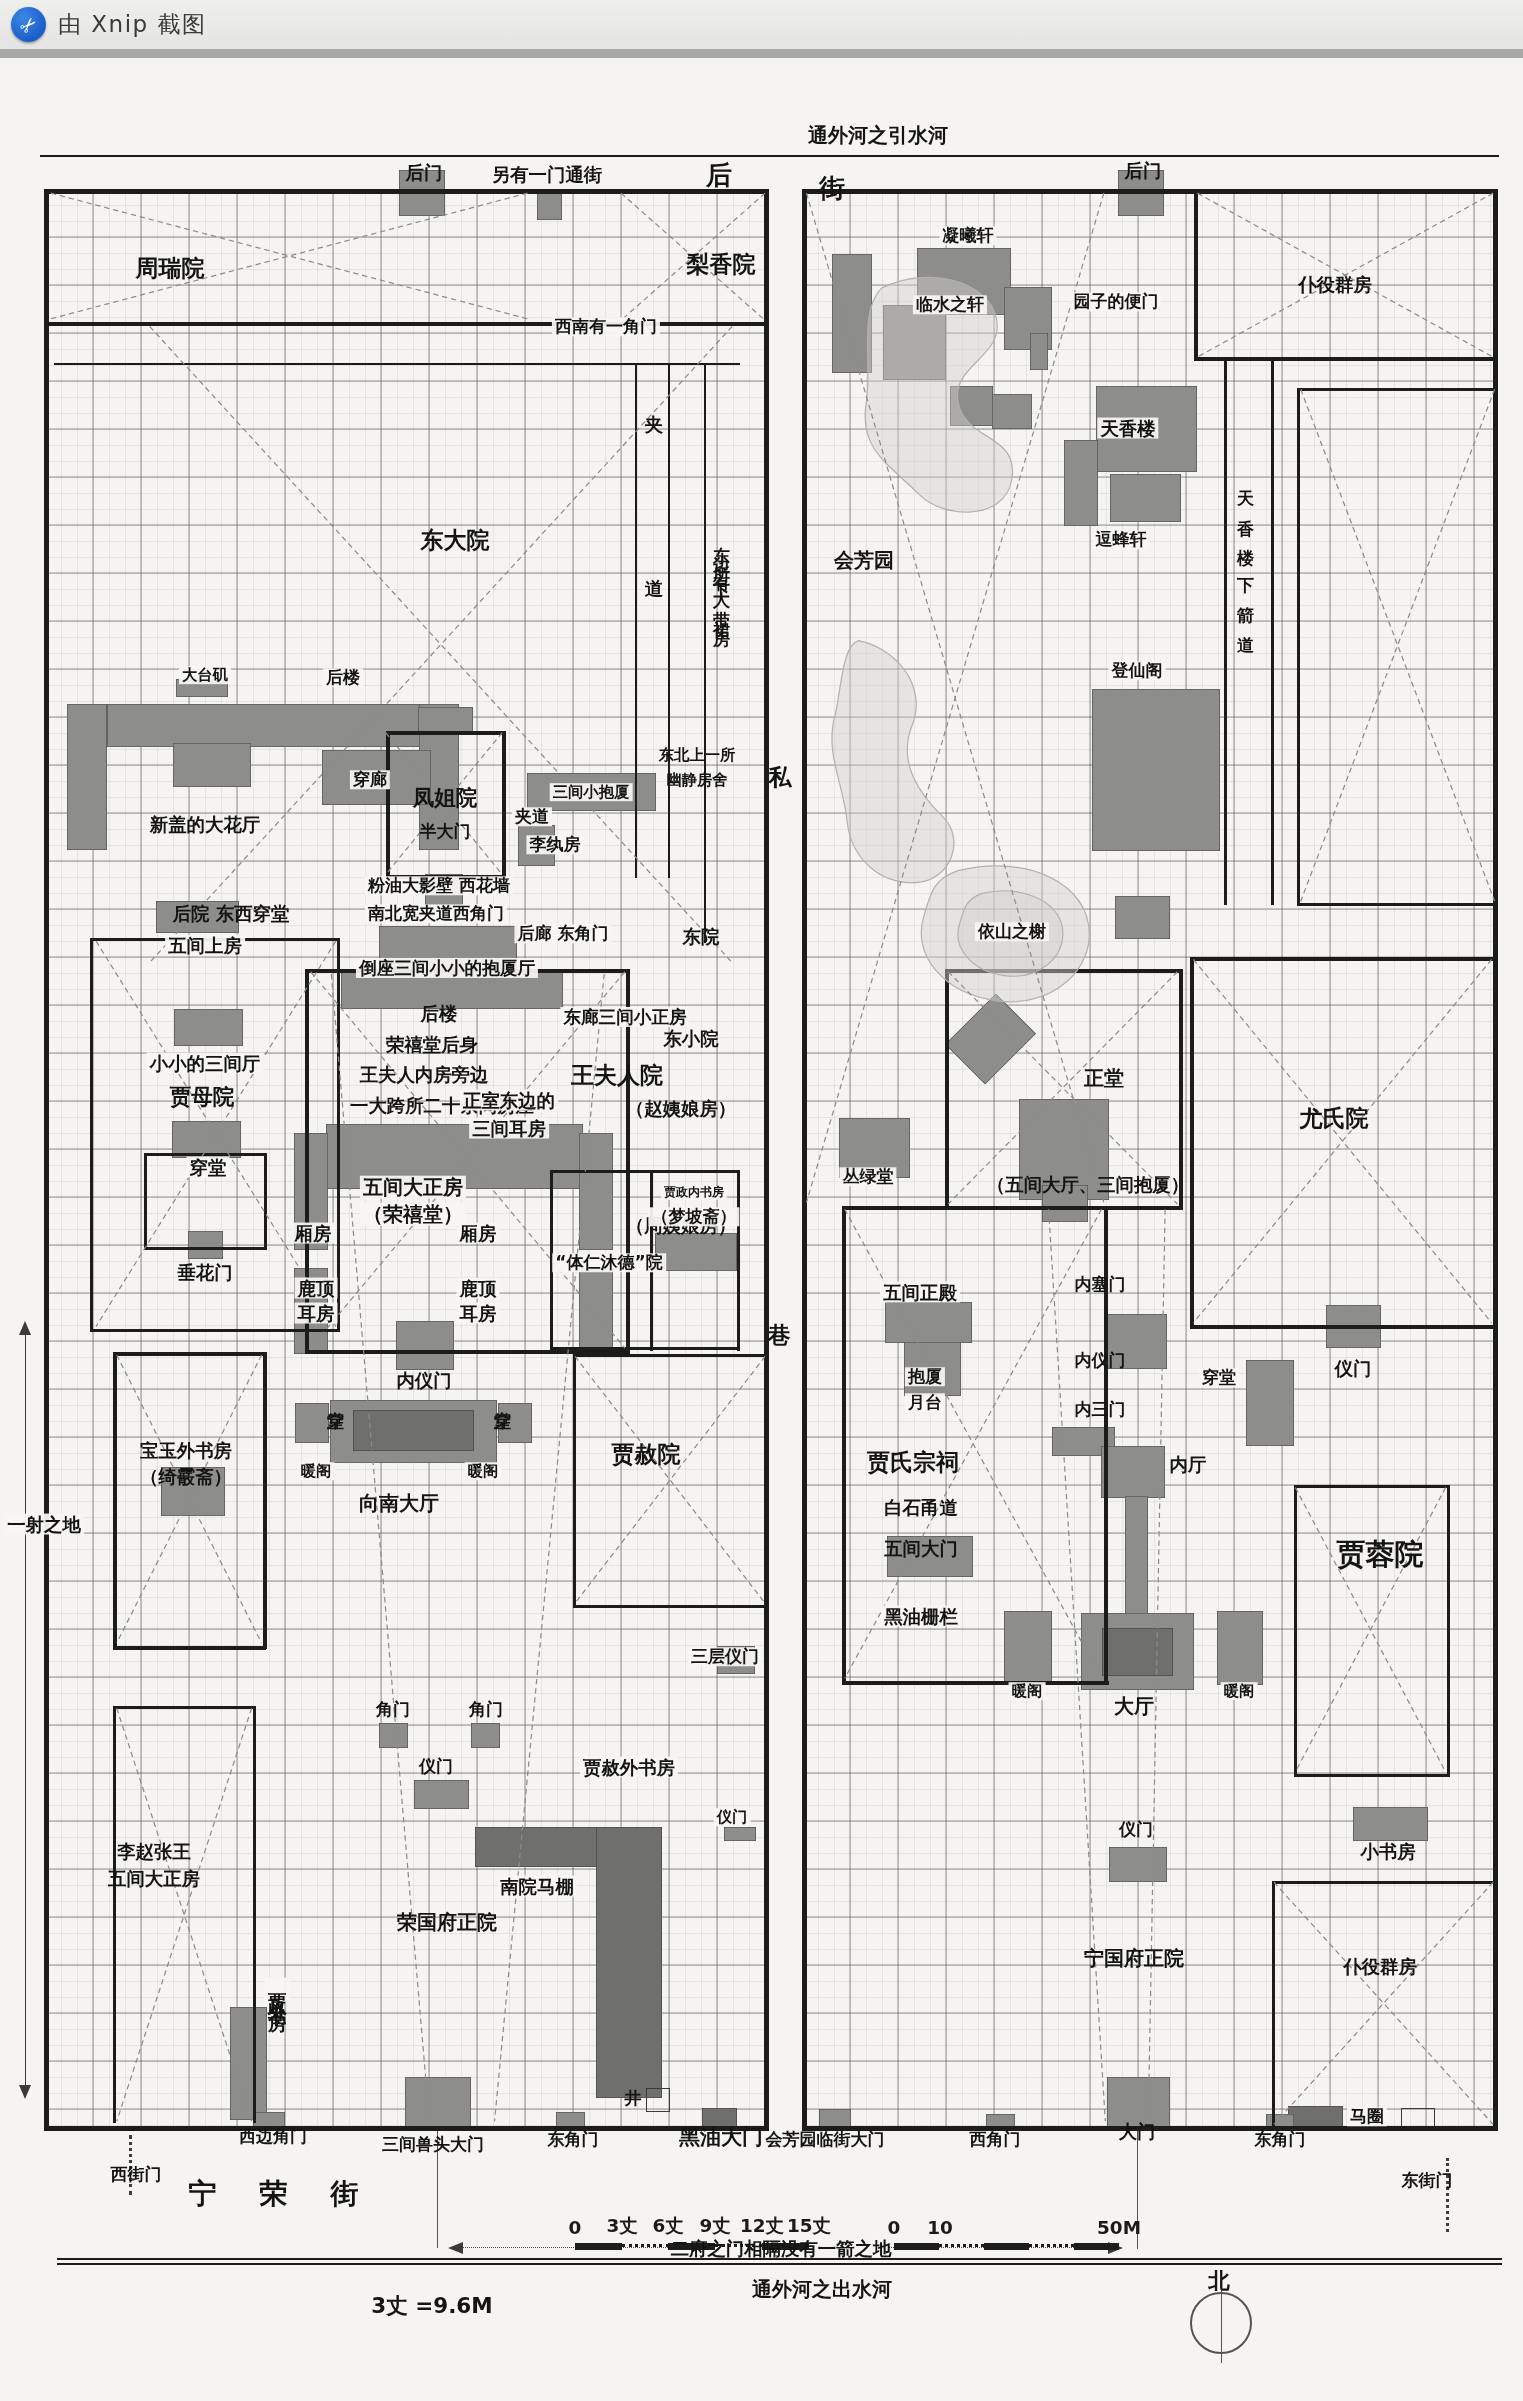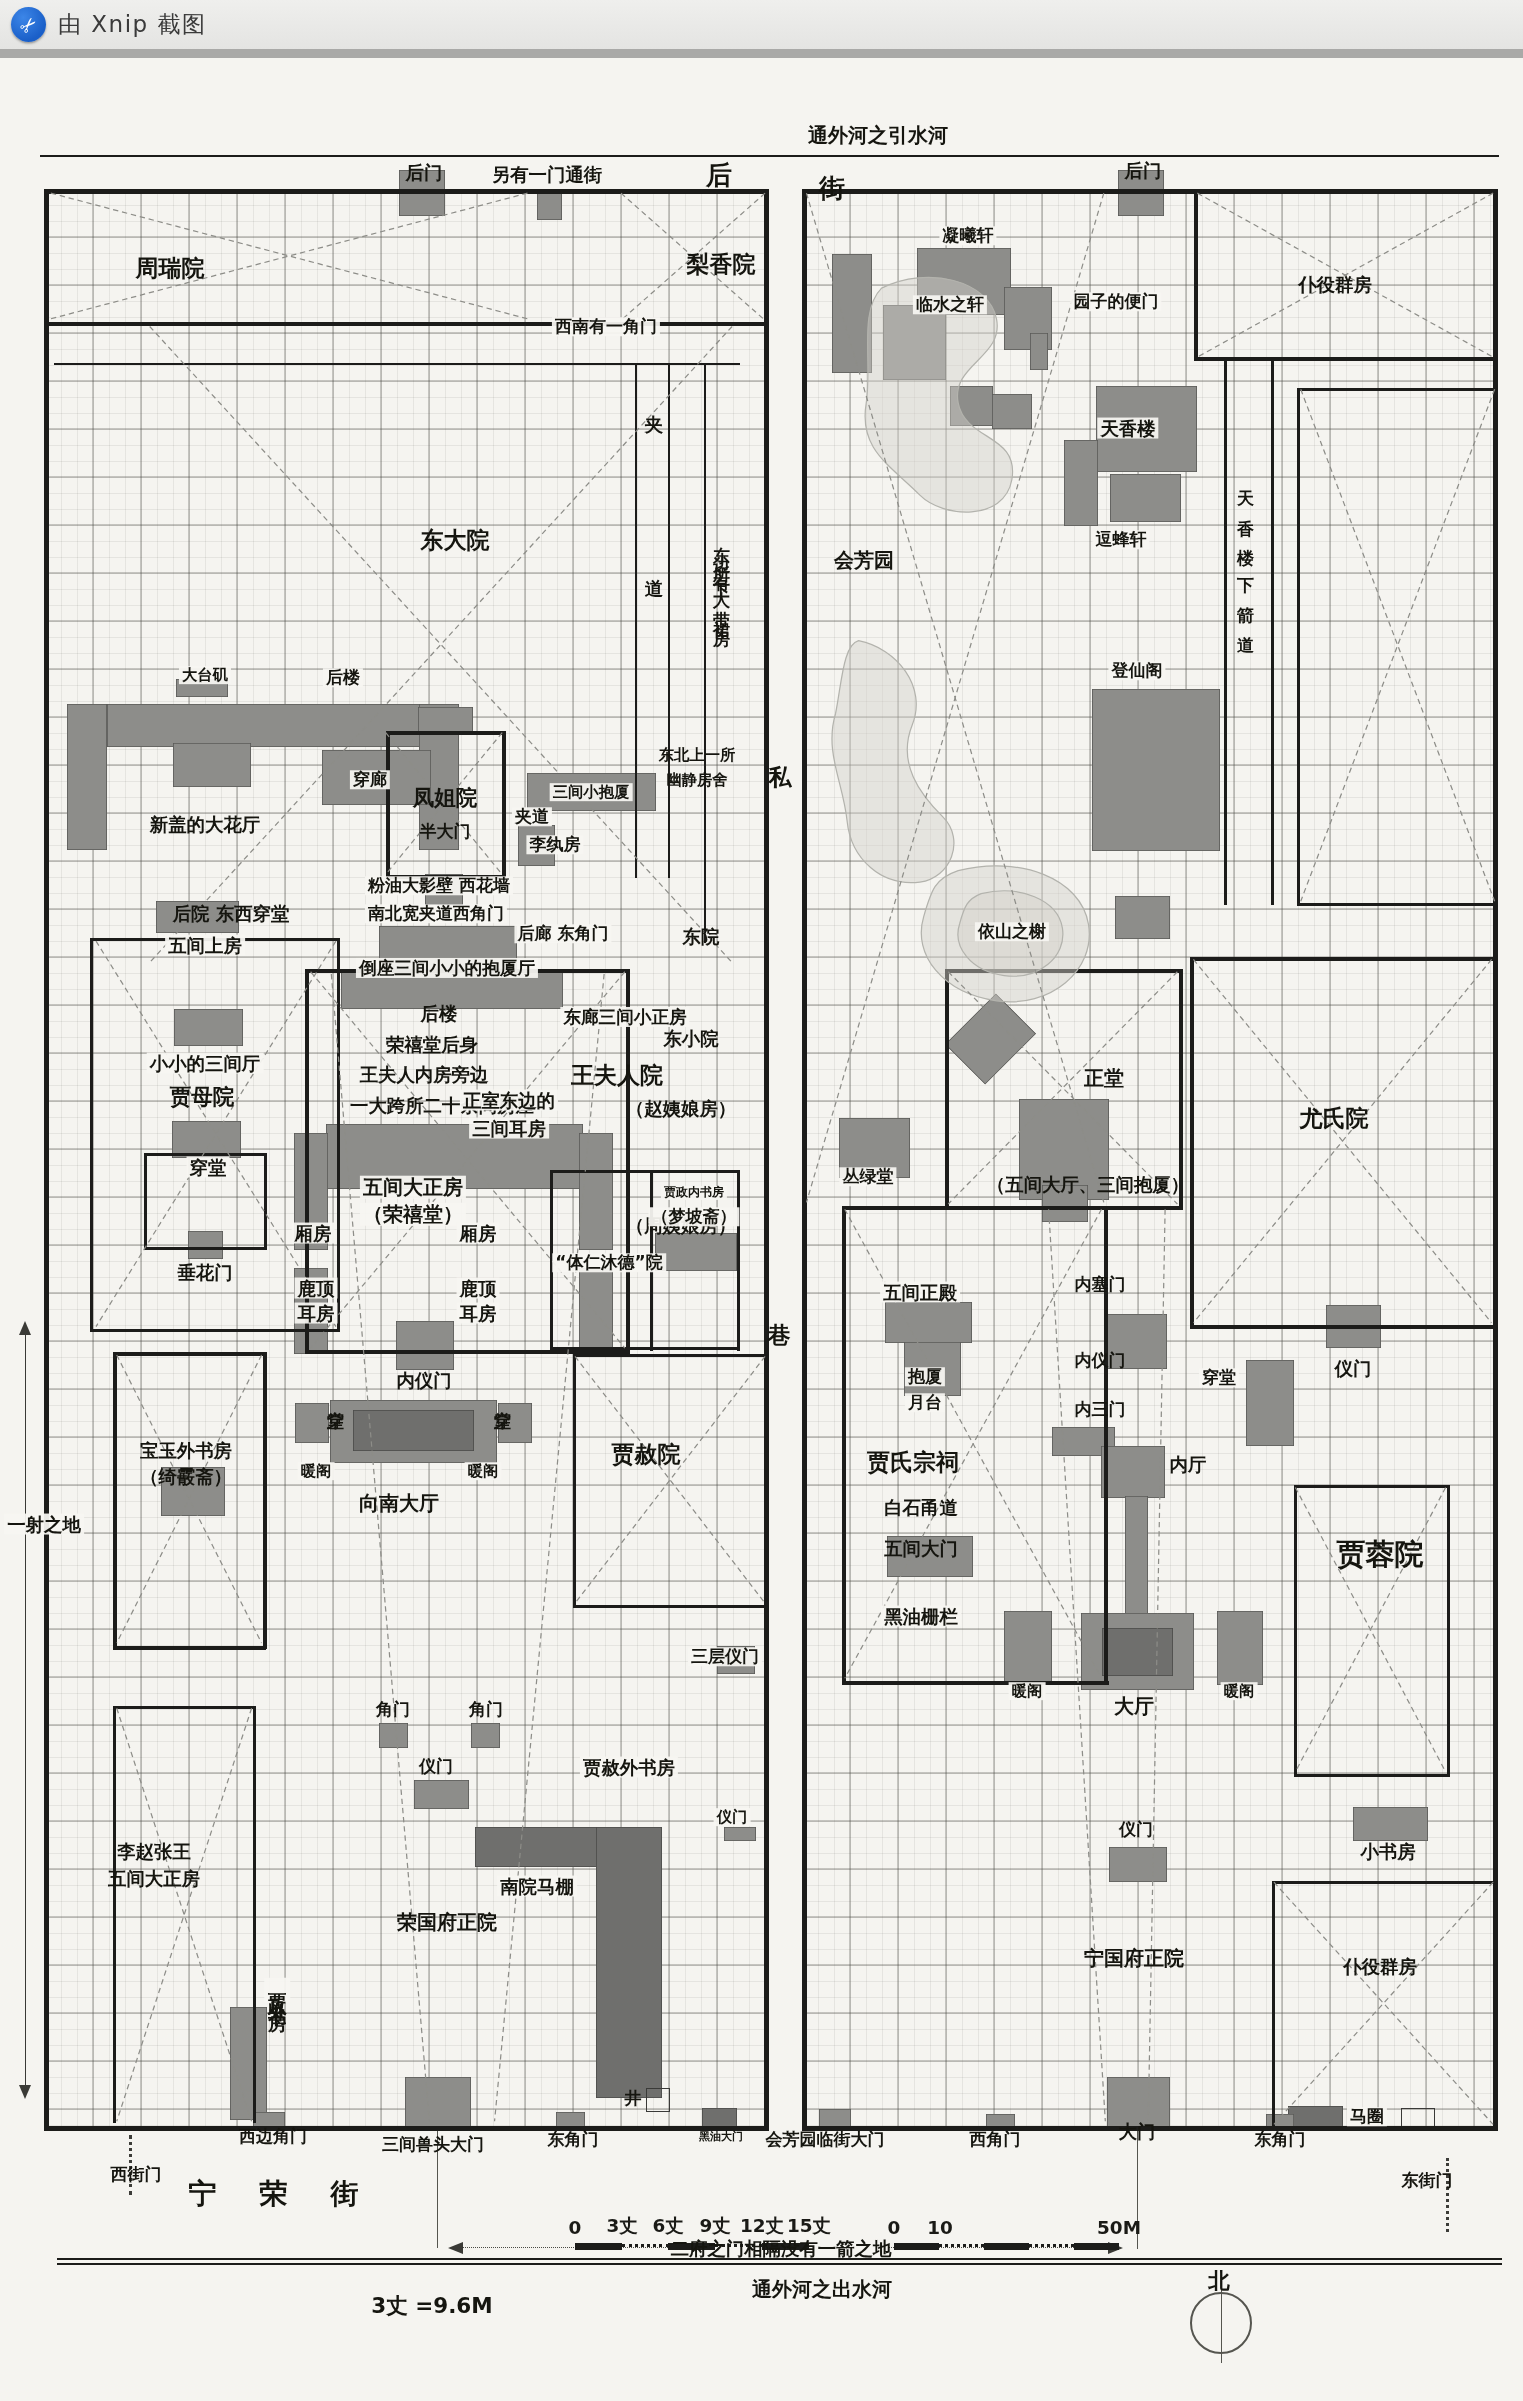--- a/index.html
+++ b/index.html
@@ -367,21 +367,21 @@
       <div class="lbl" style="left: 1380px; top: 1554px; font-size: 29px;">贾蓉院</div>
       <div class="lbl" style="left: 1136px; top: 1830px; font-size: 17px;">仪门</div>
       <div class="lbl" style="left: 1388px; top: 1852px; font-size: 18.4px;">小书房</div>
       <div class="lbl" style="left: 1134px; top: 1958px; font-size: 20px;">宁国府正院</div>
       <div class="lbl" style="left: 1380px; top: 1967px; font-size: 18.4px;">仆役群房</div>
       <div class="lbl bg" style="left: 1367px; top: 2117px; font-size: 17px;">马圈</div>
       <div class="lbl" style="left: 136px; top: 2175px; font-size: 17px;">西街门</div>
       <div class="lbl" style="left: 273px; top: 2137px; font-size: 17px;">西边角门</div>
       <div class="lbl" style="left: 433px; top: 2145px; font-size: 17px;">三间兽头大门</div>
       <div class="lbl" style="left: 573px; top: 2140px; font-size: 17px;">东角门</div>
-      <div class="lbl" style="left: 721px; top: 2137px; font-size: 11px;">黑油大门</div>
+      <div class="lbl" style="left: 721px; top: 2137px; font-size: 21px;">黑油大门</div>
       <div class="lbl" style="left: 825px; top: 2140px; font-size: 17px;">会芳园临街大门</div>
       <div class="lbl" style="left: 995px; top: 2140px; font-size: 17px;">西角门</div>
       <div class="lbl" style="left: 1137px; top: 2132px; font-size: 18.4px;">大门</div>
       <div class="lbl" style="left: 1280px; top: 2140px; font-size: 17px;">东角门</div>
       <div class="lbl" style="left: 1427px; top: 2181px; font-size: 17px;">东街门</div>
       <div class="lbl" style="left: 295px; top: 2194px; font-size: 28px; letter-spacing: 43px;">宁荣街</div>
       <div class="lbl" style="left: 781px; top: 2249px; font-size: 18.4px;">二府之门相隔没有一箭之地</div>
       <div class="lbl" style="left: 822px; top: 2289px; font-size: 20px;">通外河之出水河</div>
       <div class="lbl bg" style="left: 44px; top: 1524px; font-size: 18.4px;">一射之地</div>
     </div>

